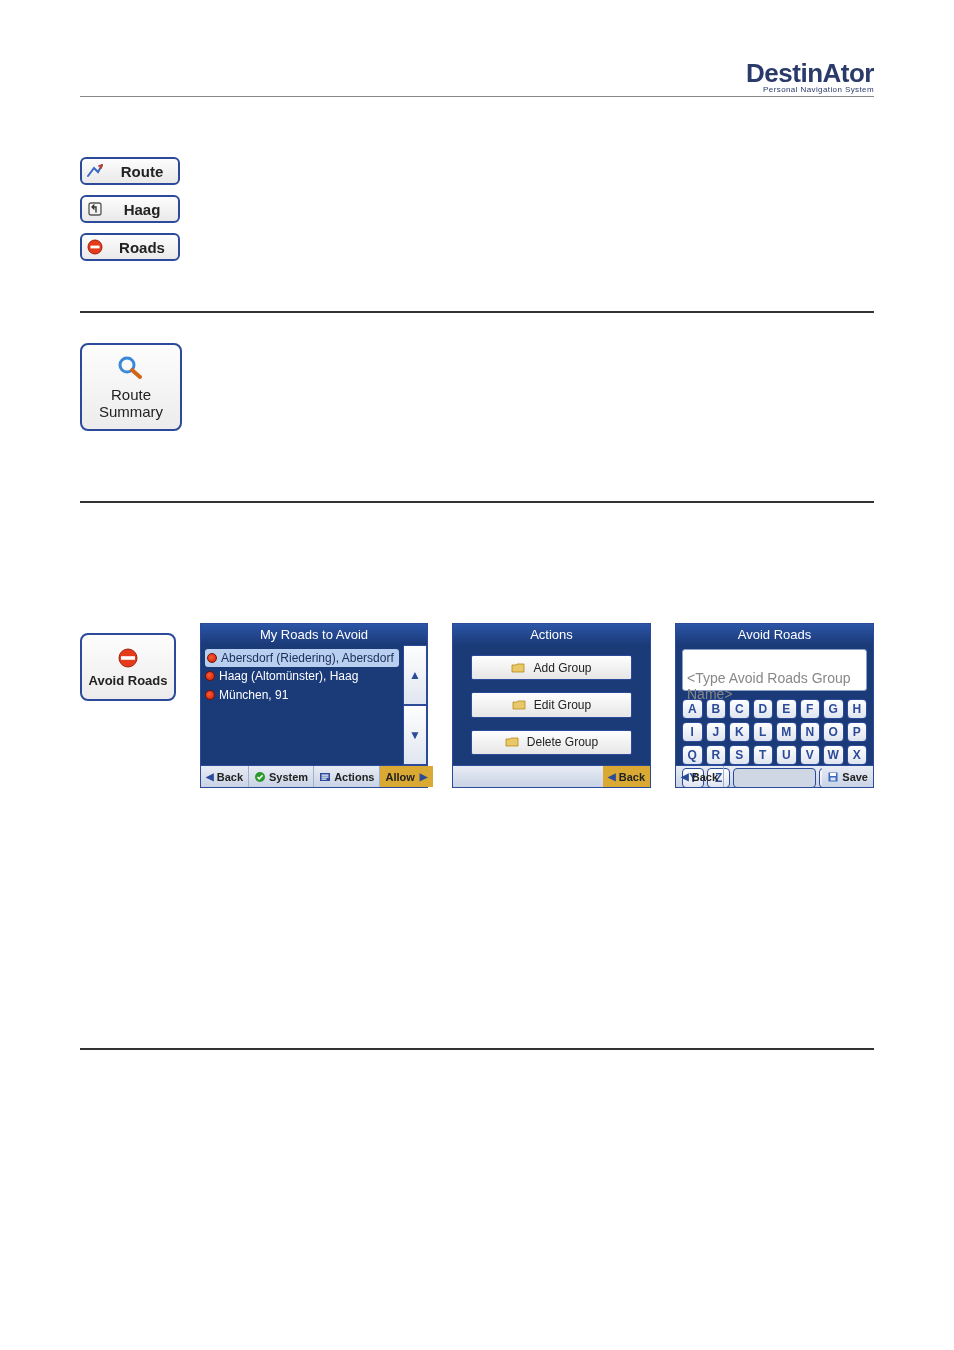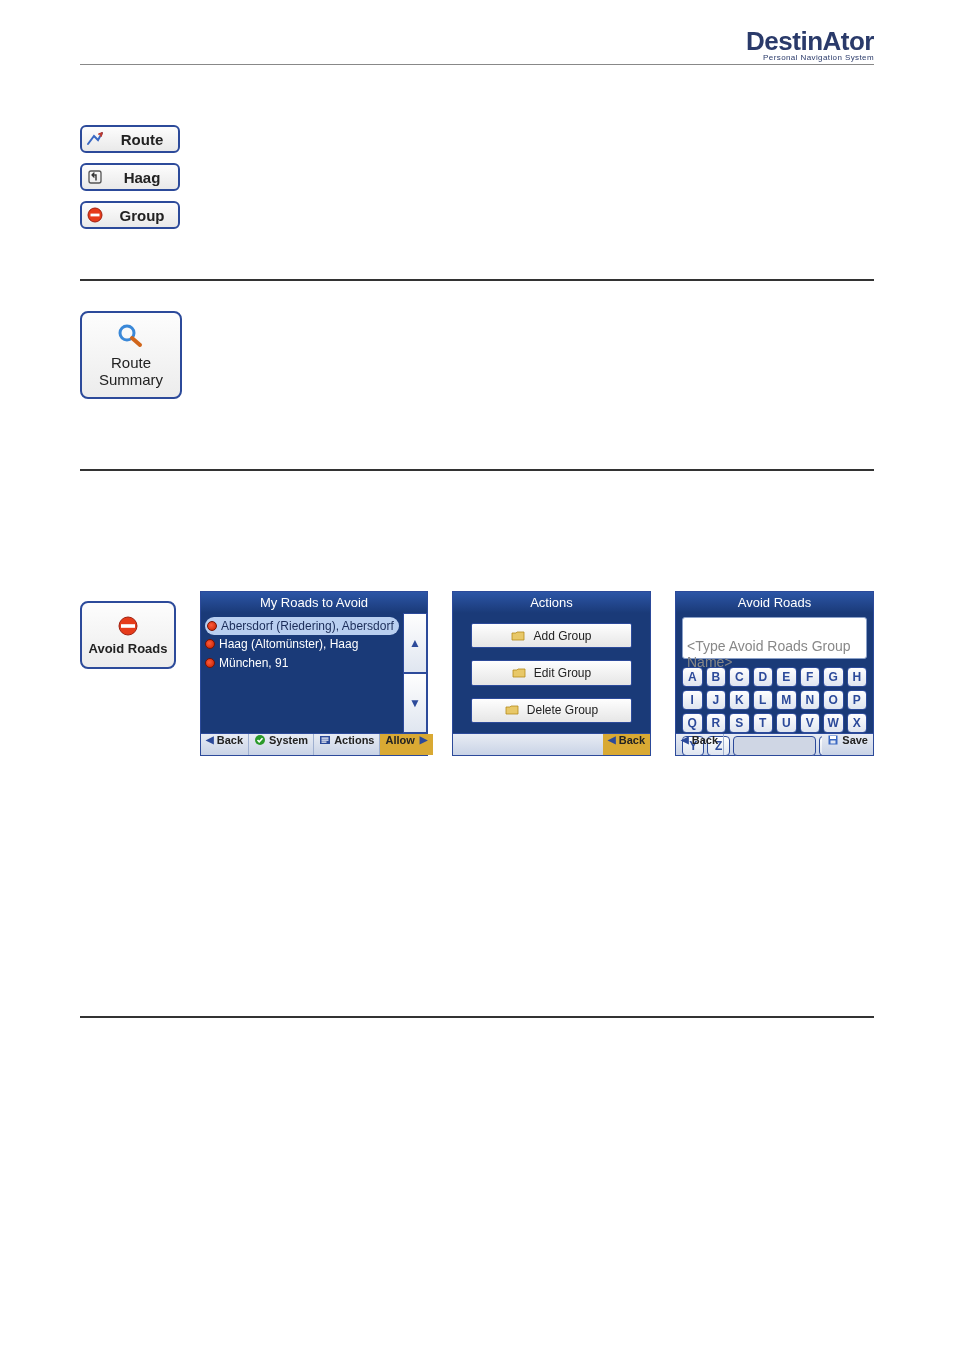--- a/index.html
+++ b/index.html
@@ -8,20 +8,21 @@
     padding: 0;
     font-family: Arial, Helvetica, sans-serif;
     background: #fff;
     width: 954px;
     color: #333;
   }
   .page {
     width: 954px;
     padding: 20px 80px 40px 80px;
     position: relative;
+    margin-top: 32px;
   }
   .logo {
     position: absolute;
     top: 28px;
     right: 80px;
     text-align: right;
     line-height: 1;
   }
   .logo-top {
     font-size: 26px;
@@ -146,21 +147,21 @@
   .ui-panel .list .item .dot {
     width: 10px; height: 10px; border-radius: 50%;
     background: radial-gradient(circle at 40% 40%, #ff5a3a, #c02000);
     border: 1px solid #7a1000;
     flex: 0 0 auto;
     margin-top: 2px;
   }
   .ui-panel .list .item.sel {
     background: #b9cff0;
     color: #1a2c58;
-    border-radius: 9px;
+    border-radius: 3px;
     padding: 2px 2px;
   }
   .ui-panel .scroll {
     width: 24px;
     display: flex;
     flex-direction: column;
     background: #e0e6f0;
   }
   .ui-panel .scroll .arrow {
     flex: 1;
@@ -177,21 +178,21 @@
     align-items: center;
     background: linear-gradient(#e8ecf4,#c9d3e6);
     border-top: 1px solid #2c4a9a;
     height: 22px;
     font-size: 11px;
     color: #222;
     font-weight: bold;
   }
   .ui-panel .footer .fbtn {
     display: flex;
-    align-items: flex-start;
+    align-items: center;
     gap: 3px;
     padding: 0 5px;
     height: 100%;
     border-right: 1px solid #9fb0d0;
   }
   .ui-panel .footer .fbtn:last-child { border-right: none; margin-left: auto; background:#d9a933; }
   .ui-panel .footer .fbtn.back::before { content:"◀"; color:#2c4a9a; font-size:10px; }
   .ui-panel .footer .fbtn.next::after { content:"▶"; color:#2c4a9a; font-size:10px; margin-left:2px; }
   .ui-panel .footer .tiny-ico {
     width: 12px; height: 12px; display:inline-flex; align-items:center; justify-content:center;
@@ -302,21 +303,21 @@
     <span class="mini-label">Haag</span>
   </div>
 
   <div class="mini-btn">
     <span class="mini-icon">
       <svg width="18" height="18" viewBox="0 0 18 18">
           <circle cx="9" cy="9" r="7" fill="#e63b1a" stroke="#a02010" stroke-width="1"></circle>
           <rect x="4.5" y="7.6" width="9" height="2.8" fill="#fff"></rect>
         </svg>
     </span>
-    <span class="mini-label">Group</span>
+    <span class="mini-label">Roads</span>
   </div>
 
   <div style="height:40px"></div>
   <hr class="hr-thick">
   <div style="height:20px"></div>
 
   <div class="opt-btn">
     <span class="opt-icon">
       <svg width="30" height="26" viewBox="0 0 30 26">
           <circle cx="11" cy="10" r="7" fill="none" stroke="#3a88d8" stroke-width="3"></circle>

